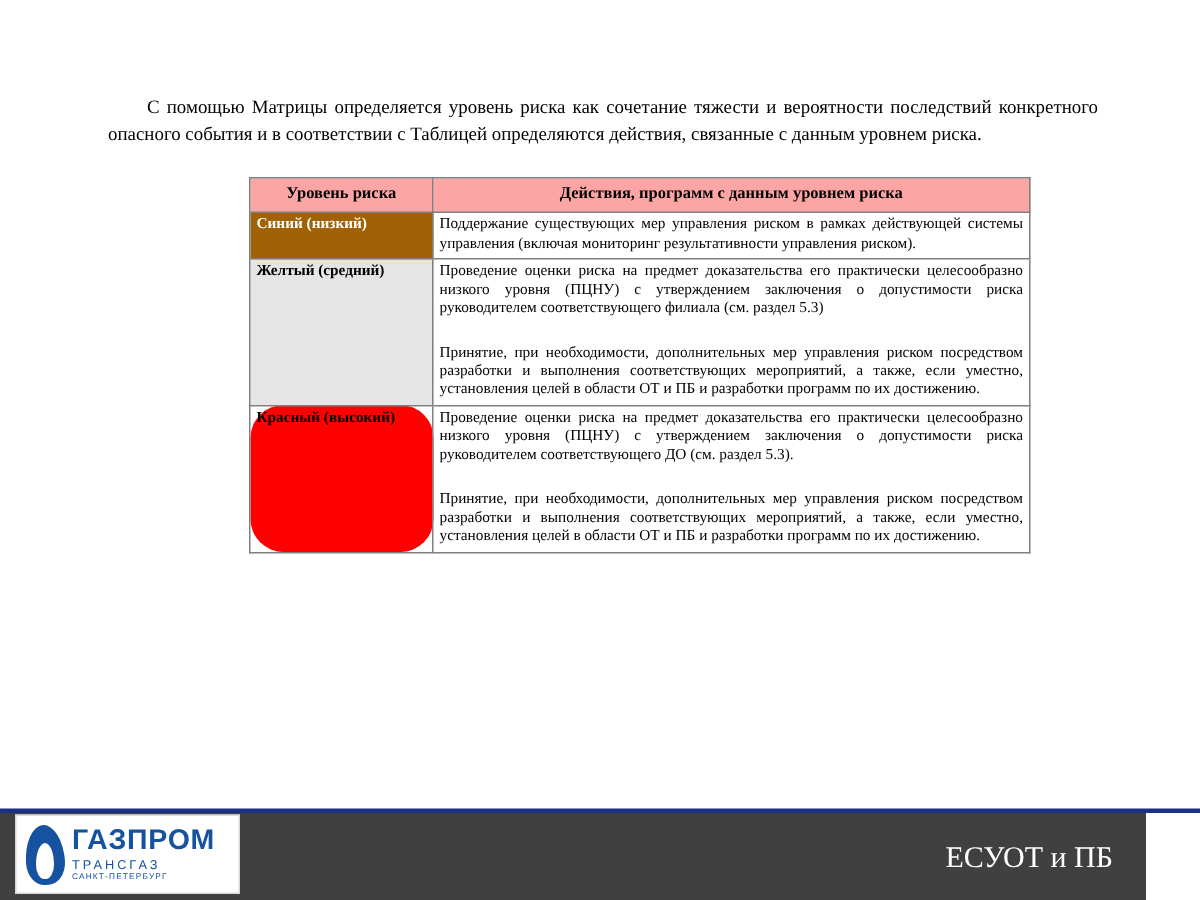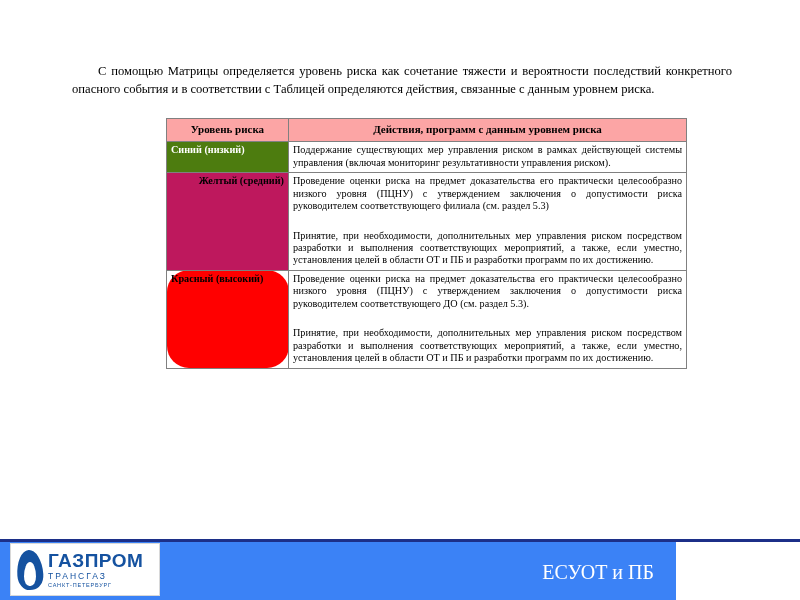--- a/index.html
+++ b/index.html
@@ -67,35 +67,35 @@
     vertical-align: middle;
   }
   .col-level { width: 122px; }
   .col-actions { width: 398px; }
   .cell-level {
     font-weight: bold;
     font-size: 10.6px;
     line-height: 1.25;
     padding-top: 4px;
   }
-  .lvl-blue  { background: #4d7c0f; color: #ffffff; }
-  .lvl-yellow{ background: #be185d; color: #000000; text-align: right; }
+  .lvl-blue  { background: #a16207; color: #ffffff; }
+  .lvl-yellow{ background: #e5e5e5; color: #000000; }
   .lvl-red   { background: #ff0000; color: #000000; border-radius: 22px; }
   .cell-actions p {
     margin: 0 0 0 0;
     text-align: justify;
   }
   .cell-actions p + p { margin-top: 17px; }
   .footer-bar {
     position: absolute;
     left: 0;
     bottom: 0;
-    width: 676px;
+    width: 764px;
     height: 58px;
-    background: #3b82f6;
+    background: #404040;
   }
   .footer-accent {
     position: absolute;
     left: 0;
     bottom: 58px;
     width: 800px;
     height: 3px;
     background: #1c2f88;
   }
   .logo-box {

